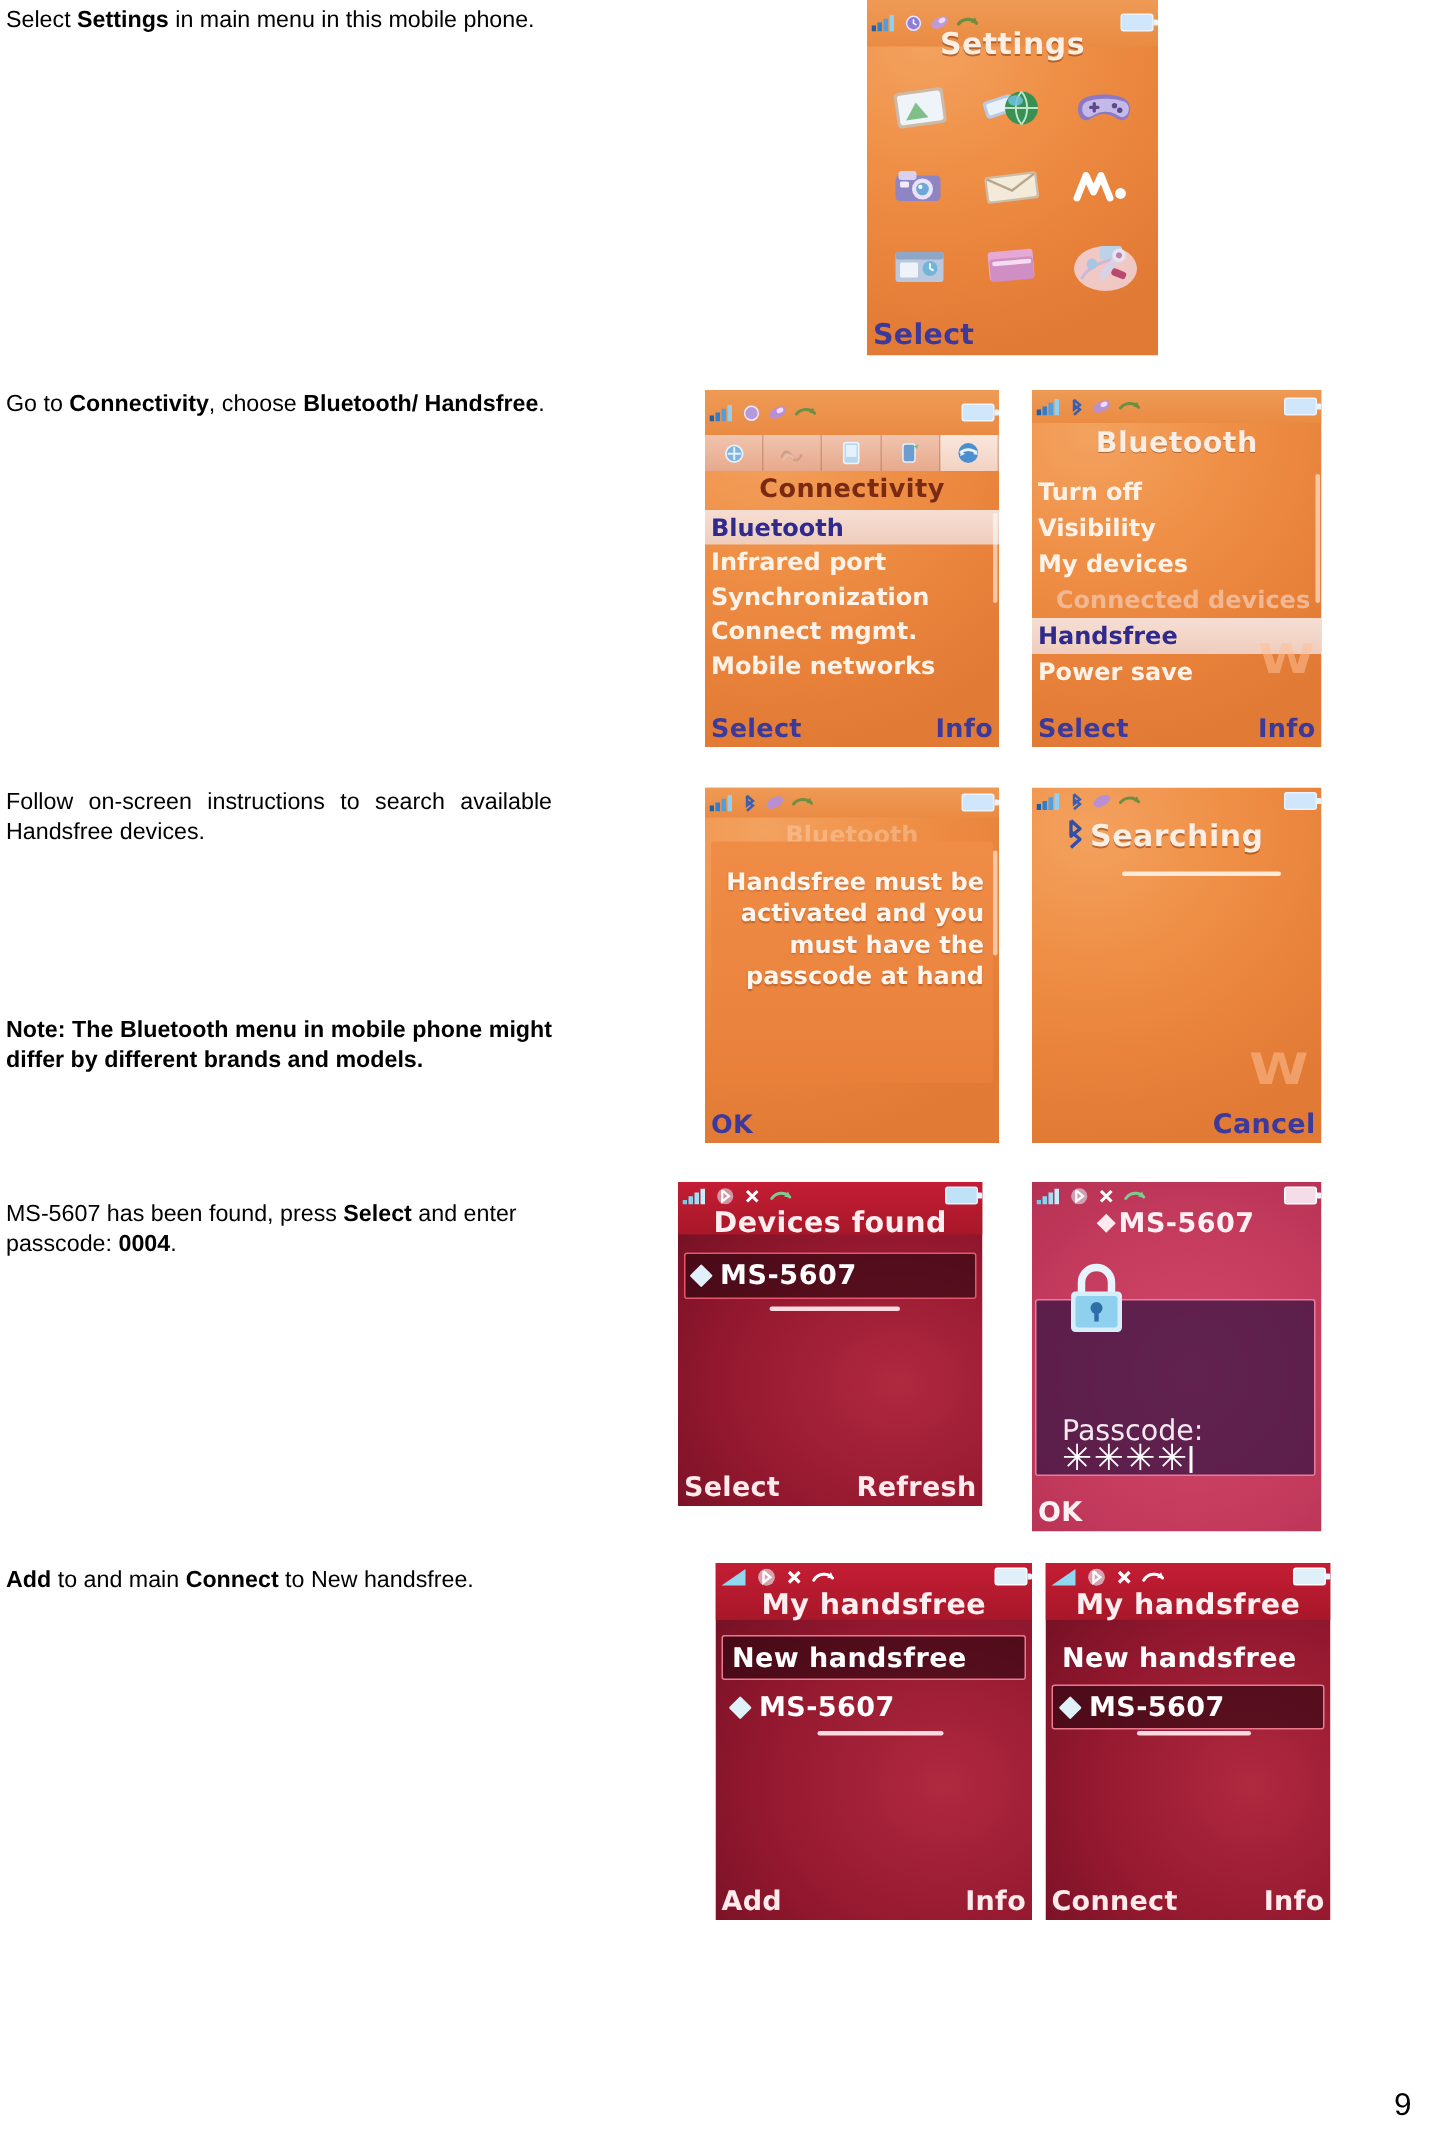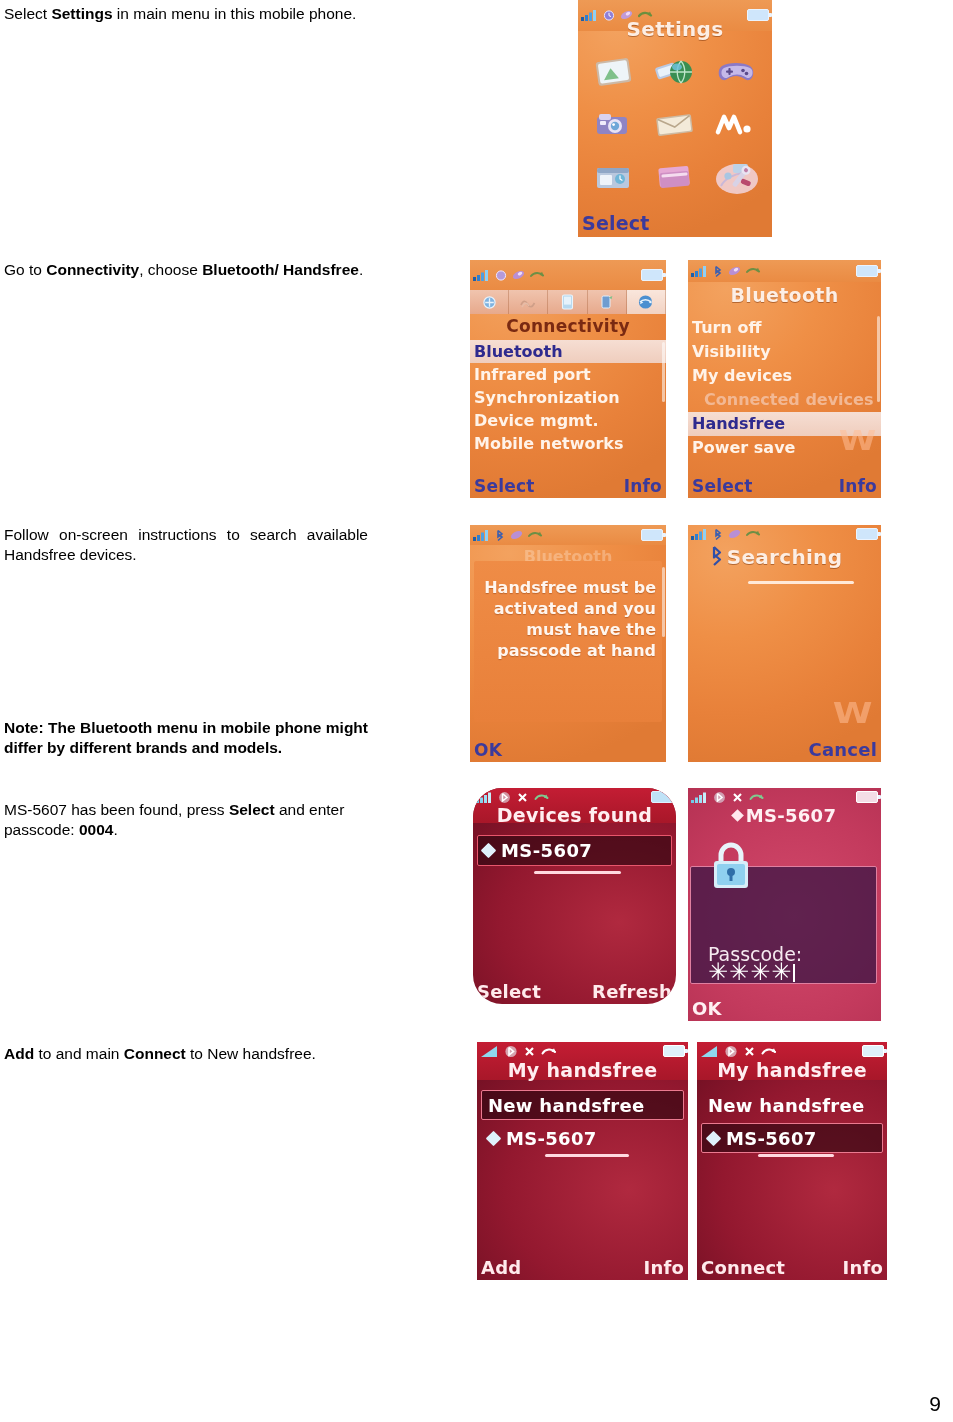--- a/index.html
+++ b/index.html
@@ -288,21 +288,21 @@
   }
   .search-glyph {
     position:absolute;
     left: 22px; top: 20px;
     width: 14px; height: 22px;
   }
   #shot-searching .softkeys { bottom: 1px; justify-content:flex-end; }
   #shot-searching .softkey { font-size: 18px; }
 
   
-  #shot-devices-found { left: 473px; top: 788px; width: 203px; height: 216px; border-radius: 29px; }
+  #shot-devices-found { left: 452px; top: 788px; width: 203px; height: 216px; }
   #shot-devices-found .titlebar-red { top: 0; height: 16%; }
   #shot-devices-found .title { top: 16px; font-size: 19px; }
   .dev-box {
     position:absolute;
     left: 4px; right: 4px; top: 47px;
     height: 31px;
     background: rgba(40,5,14,.62);
     border: 1.4px solid #e8566c;
     border-radius: 2px;
     display:flex; align-items:center;
@@ -420,21 +420,21 @@
 <body>
 
 <div class="page">
 
   <div class="instr" id="instr-0" style="top:4px;"><span>Select </span><b>Settings</b><span> in main menu in this mobile phone.</span></div>
 
   <div class="instr" id="instr-1" style="top:260px;"><span>Go to </span><b>Connectivity</b><span>, choose </span><b>Bluetooth/ Handsfree</b><span>.</span></div>
 
   <div class="instr" id="instr-2" style="top:525px;"><span>Follow on-screen instructions to search available Handsfree devices.</span></div>
 
-  <div class="instr" id="instr-3" style="top:718px;"><b>Note: The Bluetooth menu in mobile phone might differ by different brands and models.</b></div>
+  <div class="instr" id="instr-3" style="top:677px;"><b>Note: The Bluetooth menu in mobile phone might differ by different brands and models.</b></div>
 
   <div class="instr" id="instr-4" style="top:800px; text-align:left;"><span>MS-5607 has been found, press </span><b>Select</b><span> and enter passcode: </span><b>0004</b><span>.</span></div>
 
   <div class="instr" id="instr-5" style="top:1044px;"><b>Add</b><span> to and main </span><b>Connect</b><span> to New handsfree.</span></div>
 
   <div class="pageno">9</div>
 
   <div class="shot theme-orange" id="shot-settings">
     <div class="shot-inner">
       <div class="bg"></div>
@@ -626,21 +626,21 @@
           </svg>
         </div>
       </div>
 
       <div class="title">Connectivity</div>
 
       <div class="menu">
         <div class="listitem sel">Bluetooth</div>
         <div class="listitem">Infrared port</div>
         <div class="listitem">Synchronization</div>
-        <div class="listitem">Device mgmt.</div>
+        <div class="listitem">Connect mgmt.</div>
         <div class="listitem">Mobile networks</div>
       </div>
 
       <div class="scrollbar" style="top:82px; height:60px;"></div>
 
       <div class="softkeys">
         <div class="softkey">Select</div>
         <div class="softkey">Info</div>
       </div>
     </div>

